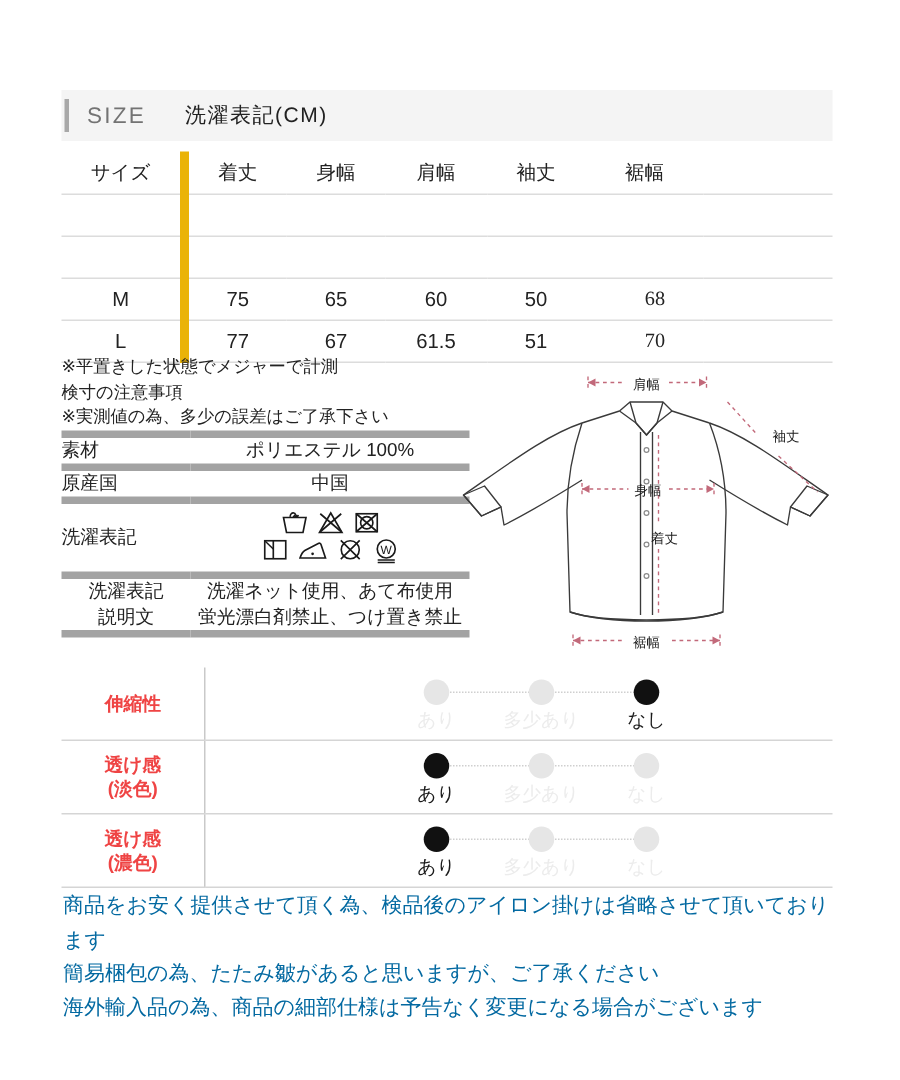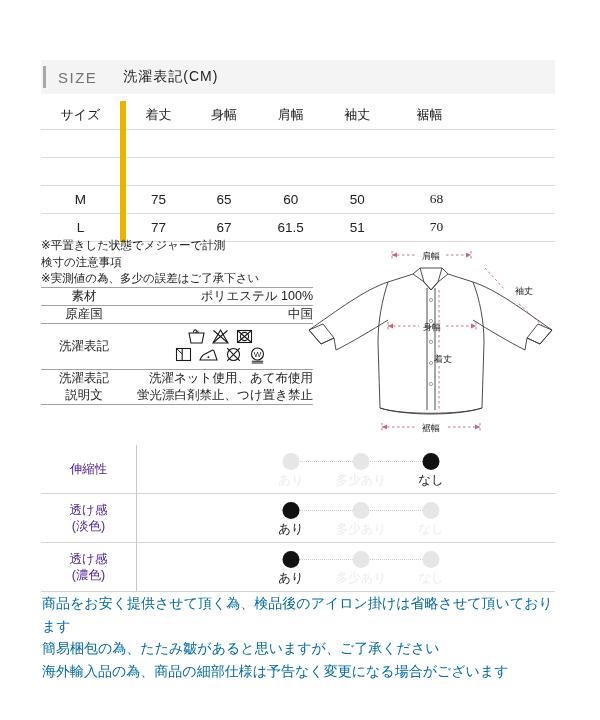--- a/index.html
+++ b/index.html
@@ -83,33 +83,32 @@
   
   .info-table {
     position: absolute;
     left: 41px;
     top: 237px;
     width: 272px;
     border-collapse: collapse;
     font-size: 12px;
   }
   .info-table td {
-    border-bottom: 1px solid #a3a3a3;
+    border-bottom: 5px solid #a3a3a3;
     color: #222;
     vertical-align: middle;
     padding: 0;
   }
   .info-table td.lbl {
     width: 86px;
-    text-align: center;
     font-size: 12.5px;
     line-height: 1.35;
   }
   .info-table td.val {
-    text-align: right;
+    text-align: center;
     font-size: 12.5px;
     line-height: 1.35;
   }
 
   .measure-note {
     padding: 5px 0 6px 18px;
     font-size: 11.5px;
     line-height: 1.45;
     text-align: left;
     color: #222;
@@ -168,23 +167,24 @@
   .attr-table td {
     border-bottom: 1px solid #d5d5d5;
     padding: 0;
     vertical-align: middle;
   }
   .attr-table td.lbl {
     width: 95px;
     text-align: center;
     font-size: 12.5px;
     line-height: 1.3;
-    color: #4c1d95;
+    color: #ef4444;
     border-right: 1px solid #c9c9c9;
     white-space: pre-line;
+    font-weight: bold;
   }
   .attr-table td.scale { padding-left: 12px; }
   .scale-wrap {
     position: relative;
     height: 48px;
     width: 300px;
     margin-left: 14px;
   }
   .scale-line {
     position: absolute;

